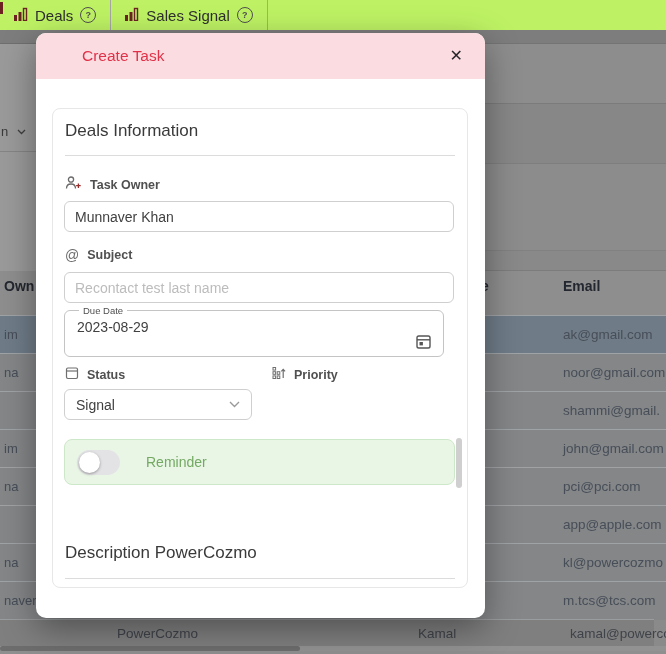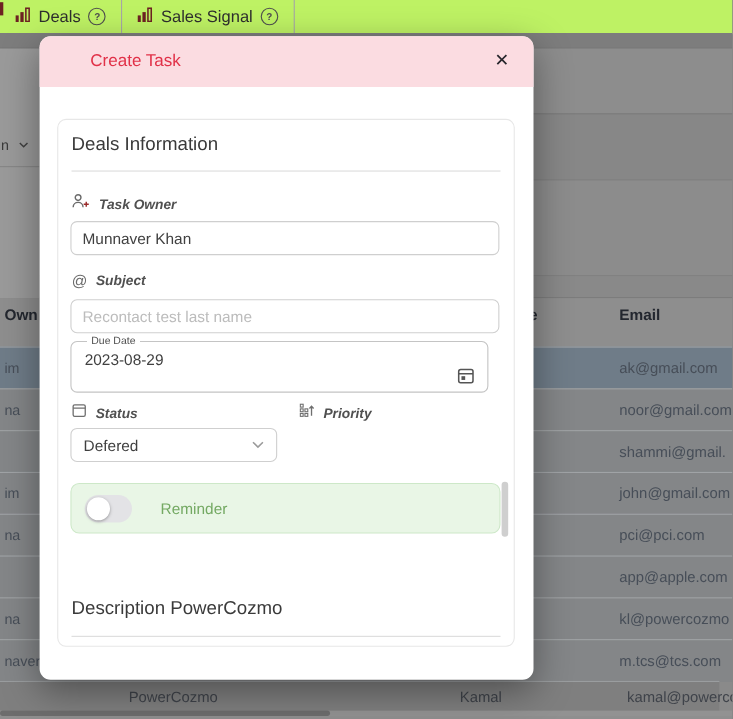--- a/index.html
+++ b/index.html
@@ -51,21 +51,21 @@
          padding:0 18px 0 46px;box-sizing:border-box;}
   .mtitle{font-size:15.5px;font-weight:500;color:#e13148;}
   .mclose{background:none;border:none;font-size:16px;color:#26262b;cursor:pointer;padding:2px 4px;line-height:1;}
   .vthumb{position:absolute;left:420px;top:405px;width:6px;height:50px;background:#cfcfcf;border-radius:3px;}
   .card{position:absolute;left:16px;top:75px;width:416px;height:480px;background:#fff;
         border:1px solid #e7e7e7;border-radius:8px;box-sizing:border-box;overflow:hidden;}
   .sectitle{position:absolute;left:12px;font-size:17px;font-weight:500;color:#3a3a3a;}
   .st1{top:12px;} .st2{top:434px;}
   .divider{position:absolute;left:12px;width:390px;height:1px;background:#dcdcdc;}
   .dv1{top:46px;} .dv2{top:469px;}
-  .flabel{position:absolute;display:flex;align-items:center;gap:8px;font-style:italic;}
+  .flabel{position:absolute;display:flex;align-items:center;gap:8px;}
   .flabel .txt{font-size:12.5px;font-weight:600;color:#505050;}
   .lab-owner{left:12px;top:66px;} .lab-subject{left:12px;top:138px;}
   .lab-status{left:12px;top:257px;} .lab-priority{left:219px;top:257px;}
   .at-glyph{font-size:14px;color:#6b6b6b;}
   .tinput{position:absolute;left:11px;width:390px;height:31px;border:1px solid #cfcfcf;border-radius:6px;
           box-sizing:border-box;padding:0 10px;font-family:inherit;font-size:14px;color:#414141;background:#fff;}
   .tinput::placeholder{color:#bcbcbc;}
   .in-owner{top:92px;} .in-subject{top:163px;}
   .datefs{position:absolute;left:11px;top:196px;width:380px;height:52px;margin:0;
           border:1px solid #c4c4c4;border-radius:6px;box-sizing:border-box;padding:0 10px 0 10px;}
@@ -238,21 +238,21 @@
               <rect x="1" y="9.9" width="2.6" height="2.6" fill="none" stroke="#6f6f6f"></rect>
               <rect x="5.2" y="5.7" width="2.6" height="2.6" fill="none" stroke="#6f6f6f"></rect>
               <rect x="5.2" y="9.9" width="2.6" height="2.6" fill="none" stroke="#6f6f6f"></rect>
               <path d="M11.2 12 V3.5 M9.3 5.4 L11.2 3.3 L13.1 5.4" fill="none" stroke="#6f6f6f" stroke-width="1.2"></path>
             </svg>
         </span>
         <span class="txt">Priority</span>
       </div>
 
       <div class="selectbox sel-status">
-        <span>Defered</span>
+        <span>Signal</span>
         <svg width="11" height="7" viewBox="0 0 11 7">
             <path d="M1 1 L5.5 5.5 L10 1" fill="none" stroke="#9a9a9a" stroke-width="1.4"></path>
           </svg>
       </div>
 
       <div class="reminder">
         <div class="toggle">
           <div class="knob"></div>
         </div>
         <span class="remlabel">Reminder</span>

